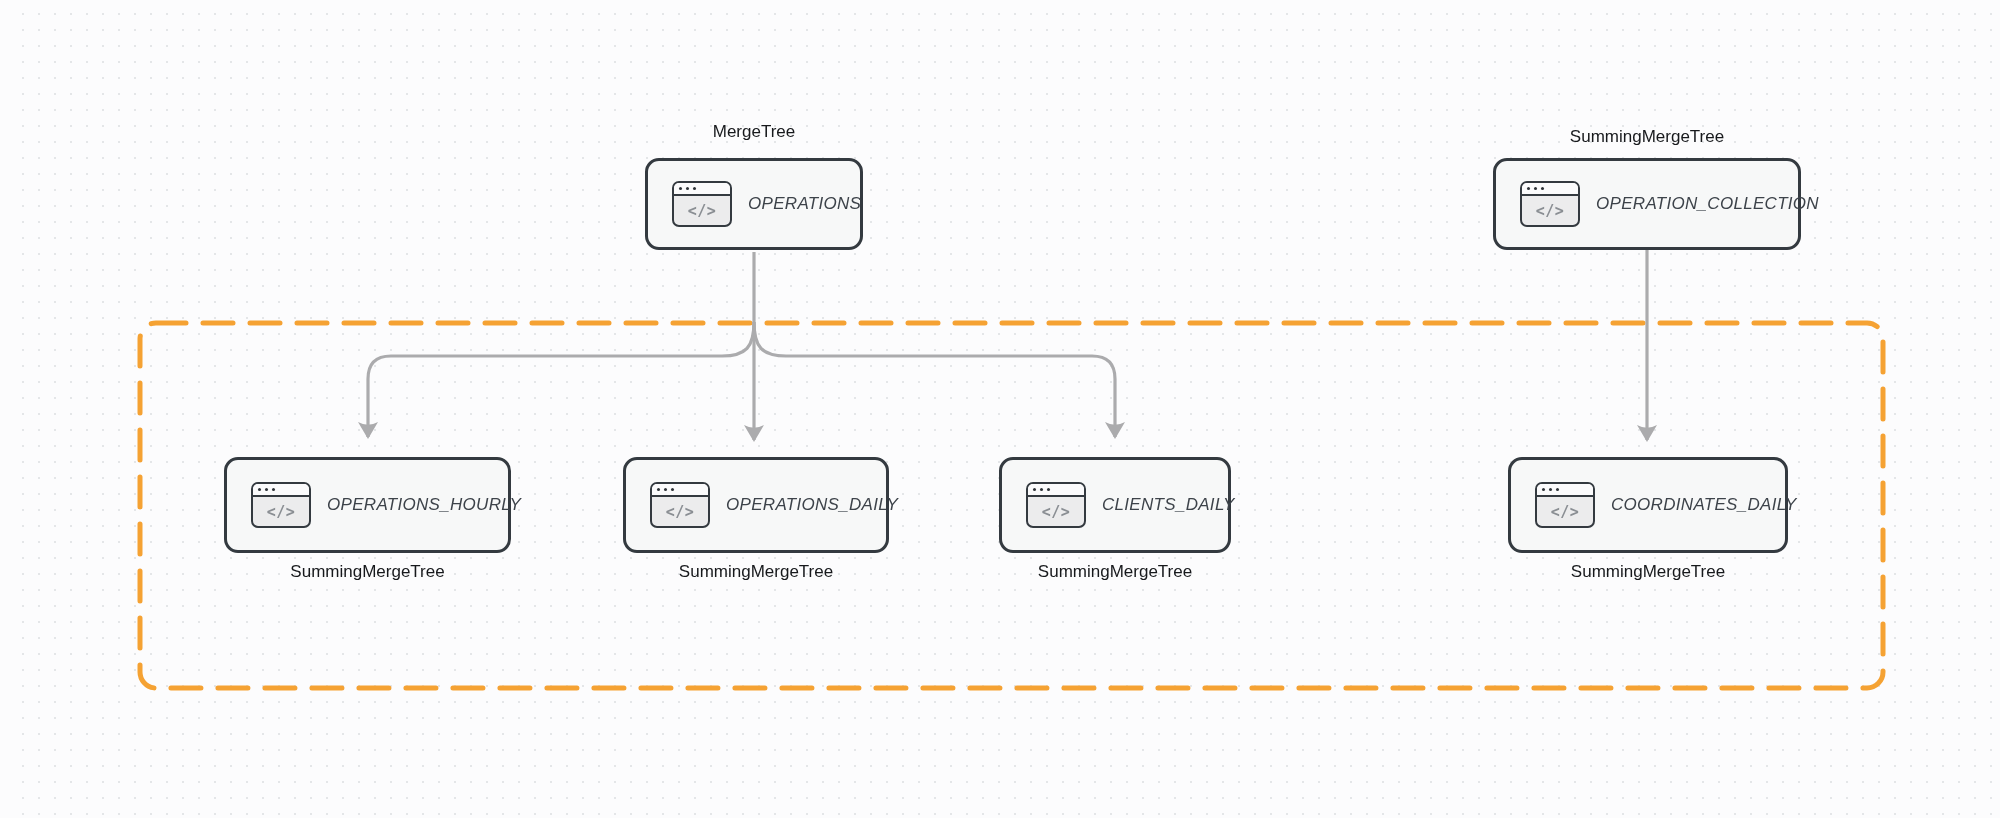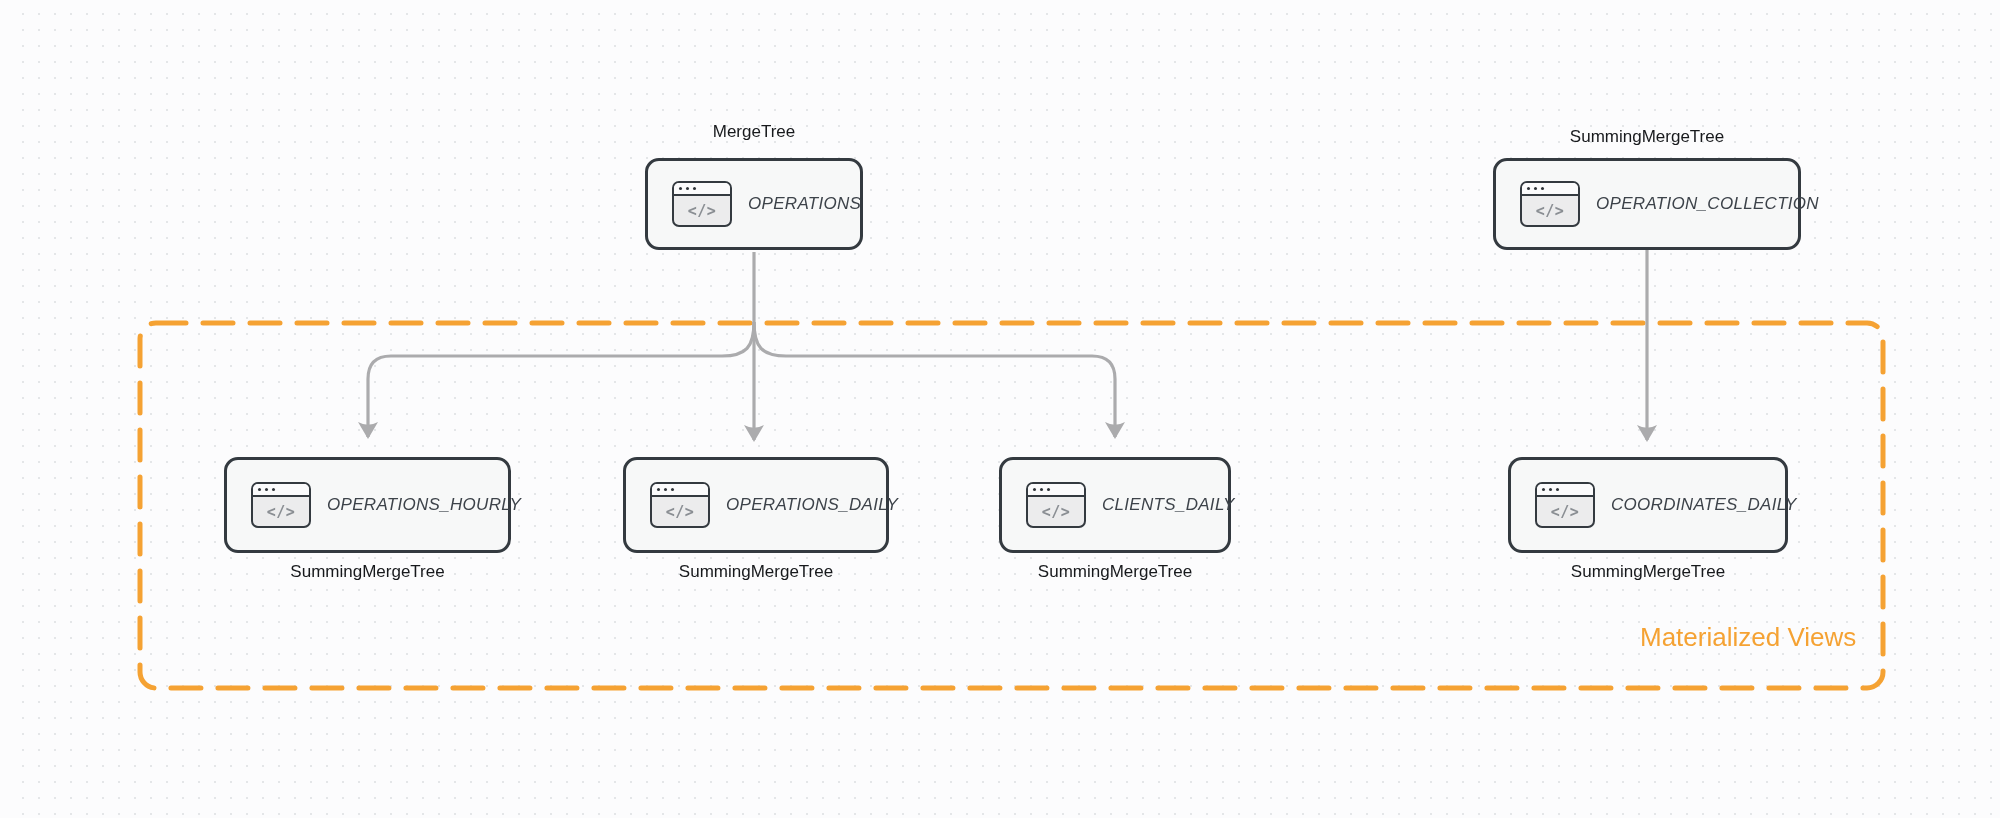--- a/index.html
+++ b/index.html
@@ -181,15 +181,14 @@
       <span class="icon-bar">
           <i></i>
           <i></i>
           <i></i>
         </span>
       <span class="icon-body">&lt;/&gt;</span>
     </span>
     <span class="node-name">COORDINATES_DAILY</span>
   </div>
 
-  <div class="group-label" style="left:1629px;top:622px">Materialized Views</div>
 
 </div>
 
 </body></html>

